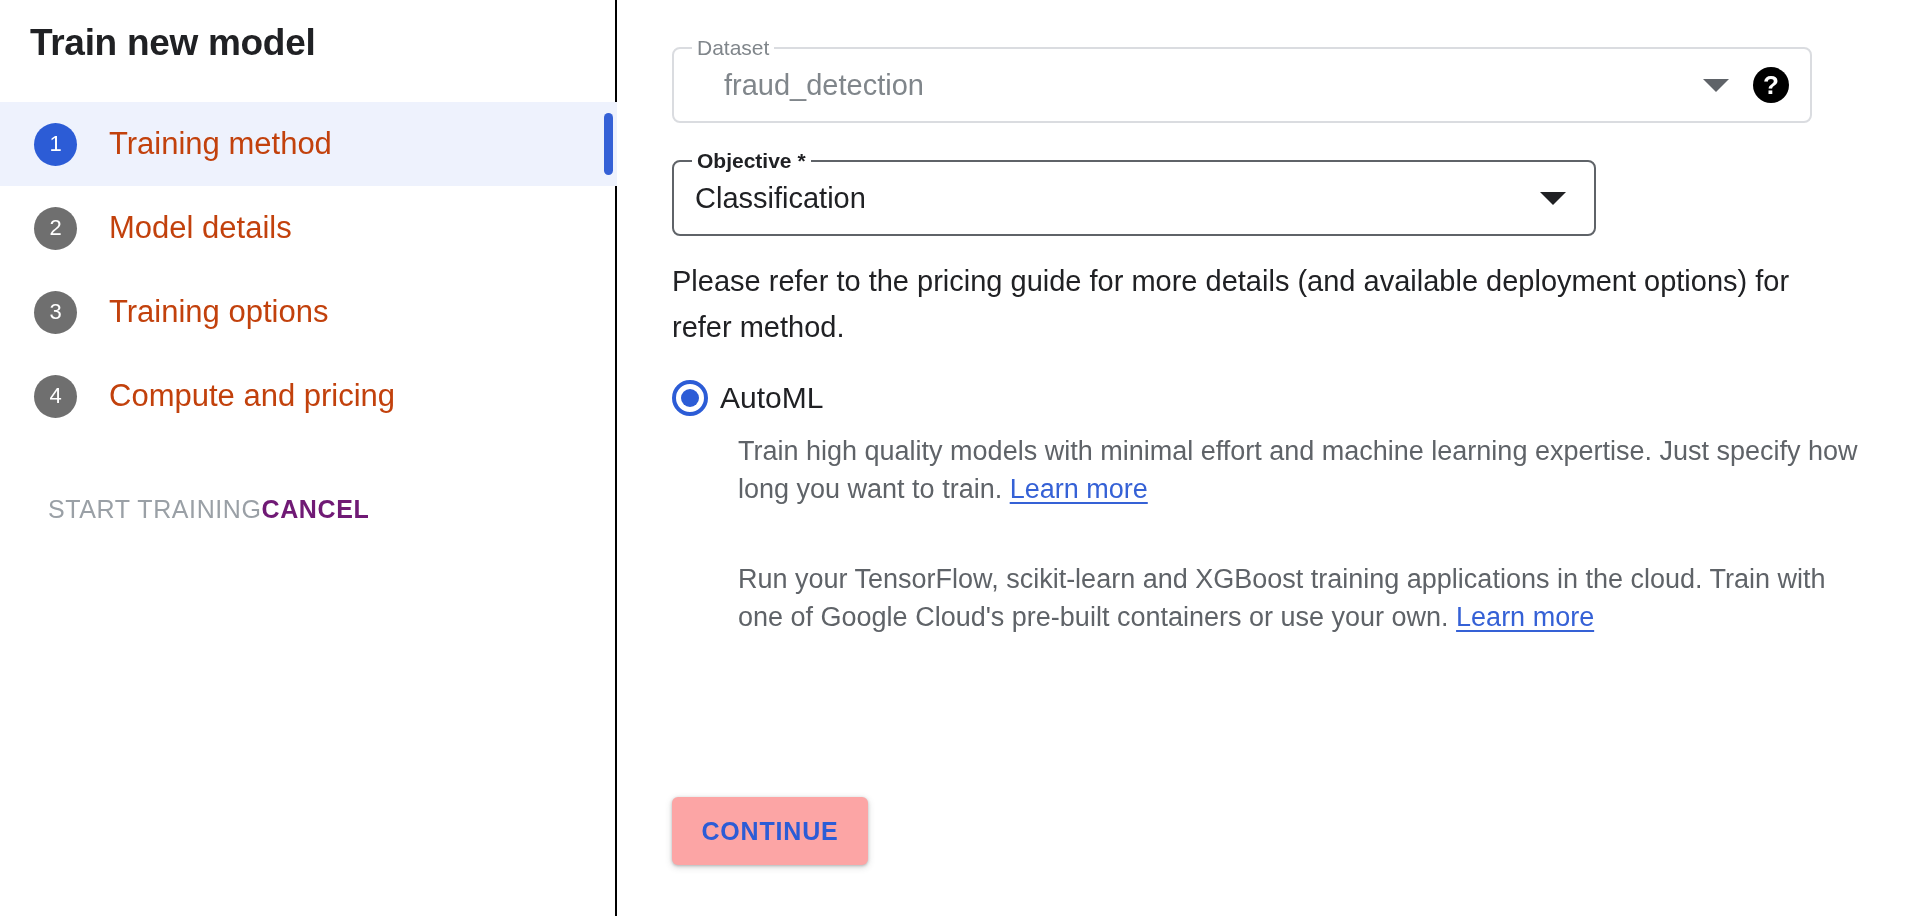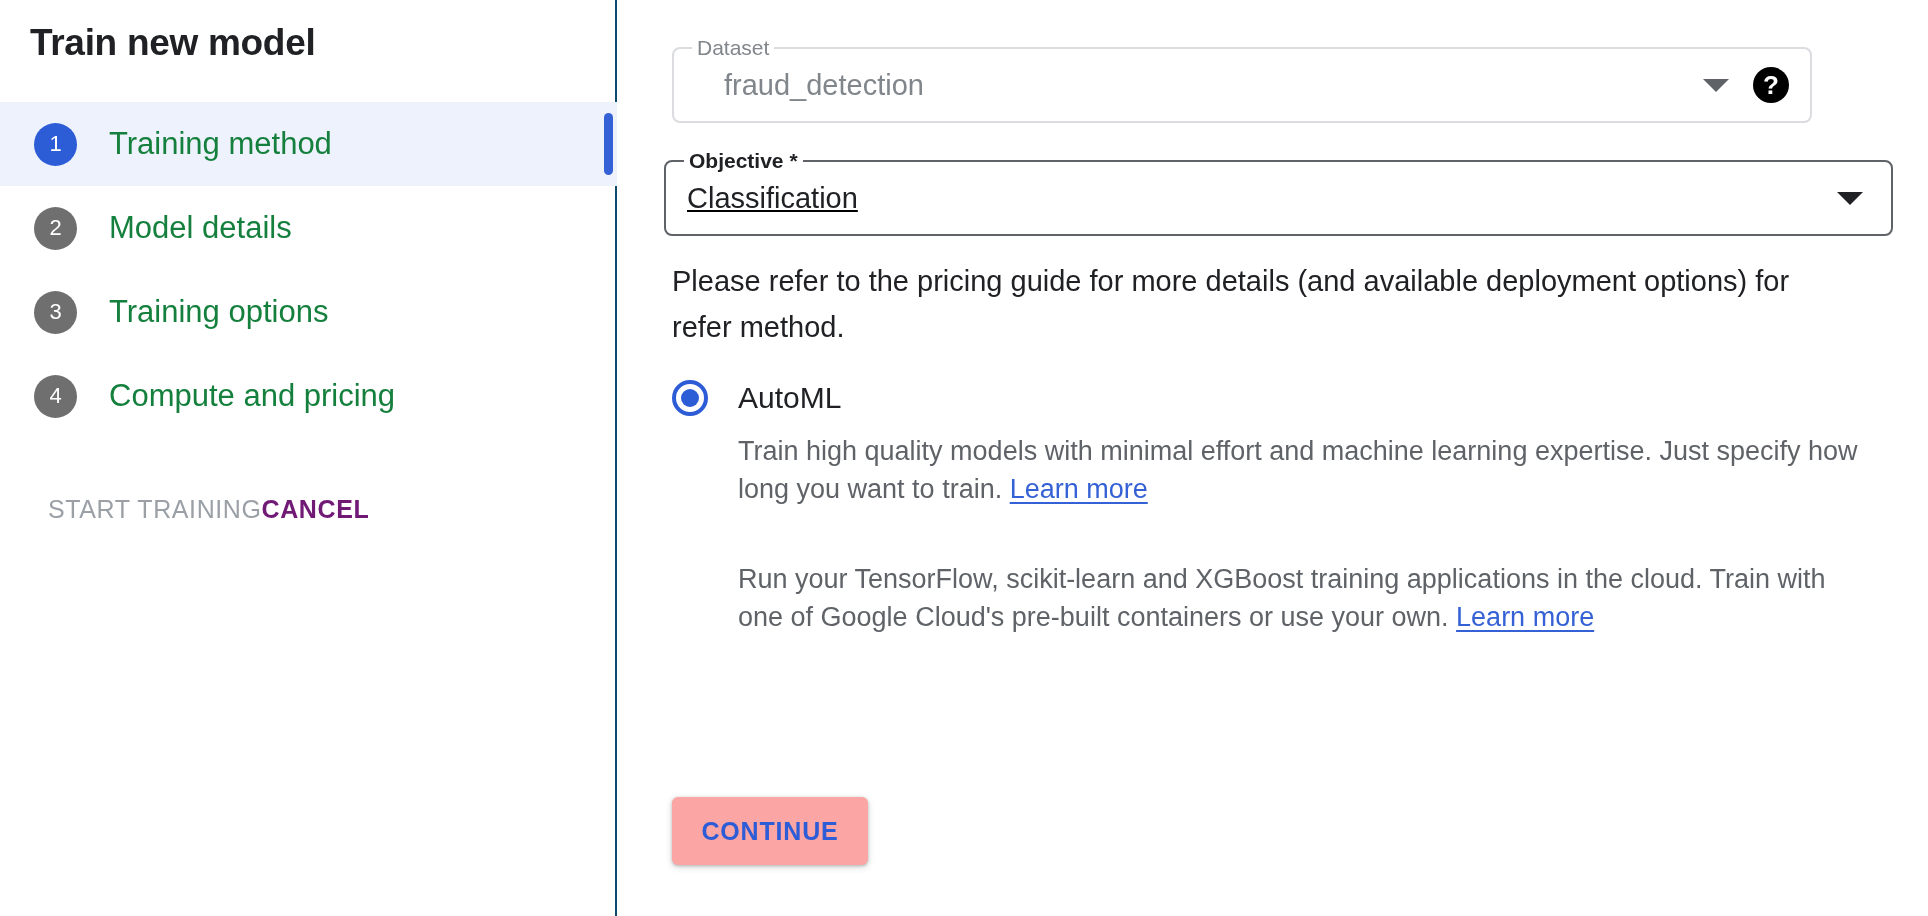--- a/index.html
+++ b/index.html
@@ -21,21 +21,21 @@
     background: #ffffff;
   }
 
   
   .sidebar {
     position: relative;
     width: 617px;
     height: 916px;
     flex: 0 0 617px;
     background: #ffffff;
-    border-right: 2px solid #0c4a6e;
+    border-right: 2px solid #000000;
   }
 
   .sidebar-title {
     position: absolute;
     left: 30px;
     top: 22px;
     font-size: 37px;
     font-weight: bold;
     color: #202124;
     letter-spacing: -0.3px;
@@ -87,21 +87,21 @@
     padding-bottom: 1px;
   }
 
   .step-item.active .step-num {
     background: #2c5cd6;
   }
 
   .step-label {
     margin-left: 32px;
     font-size: 31px;
-    color: #15803d;
+    color: #c2410c;
     white-space: nowrap;
   }
 
   .sidebar-actions {
     position: absolute;
     top: 495px;
     left: 48px;
     display: flex;
     align-items: flex-end;
   }
@@ -148,25 +148,24 @@
   }
 
   .field.dataset {
     left: 55px;
     top: 47px;
     width: 1140px;
     border-color: #dadce0;
   }
 
   .field.objective {
-    left: 47px;
+    left: 55px;
     top: 160px;
-    width: 1229px;
+    width: 924px;
     border-color: #5f6368;
-    text-decoration: underline;
   }
 
   .field-legend {
     position: absolute;
     top: -12px;
     left: 18px;
     background: #ffffff;
     padding: 0 5px;
     font-size: 21px;
     line-height: 22px;
@@ -272,21 +271,21 @@
     left: 50%;
     top: 50%;
     transform: translate(-50%, -50%);
     width: 18px;
     height: 18px;
     border-radius: 50%;
     background: #2c5cd6;
   }
 
   .radio-title {
-    margin-left: 30px;
+    margin-left: 12px;
     font-size: 30px;
     color: #202124;
     white-space: nowrap;
   }
 
   .radio-desc {
     margin-left: 66px;
     margin-top: 16px;
     width: 1130px;
     font-size: 27px;

